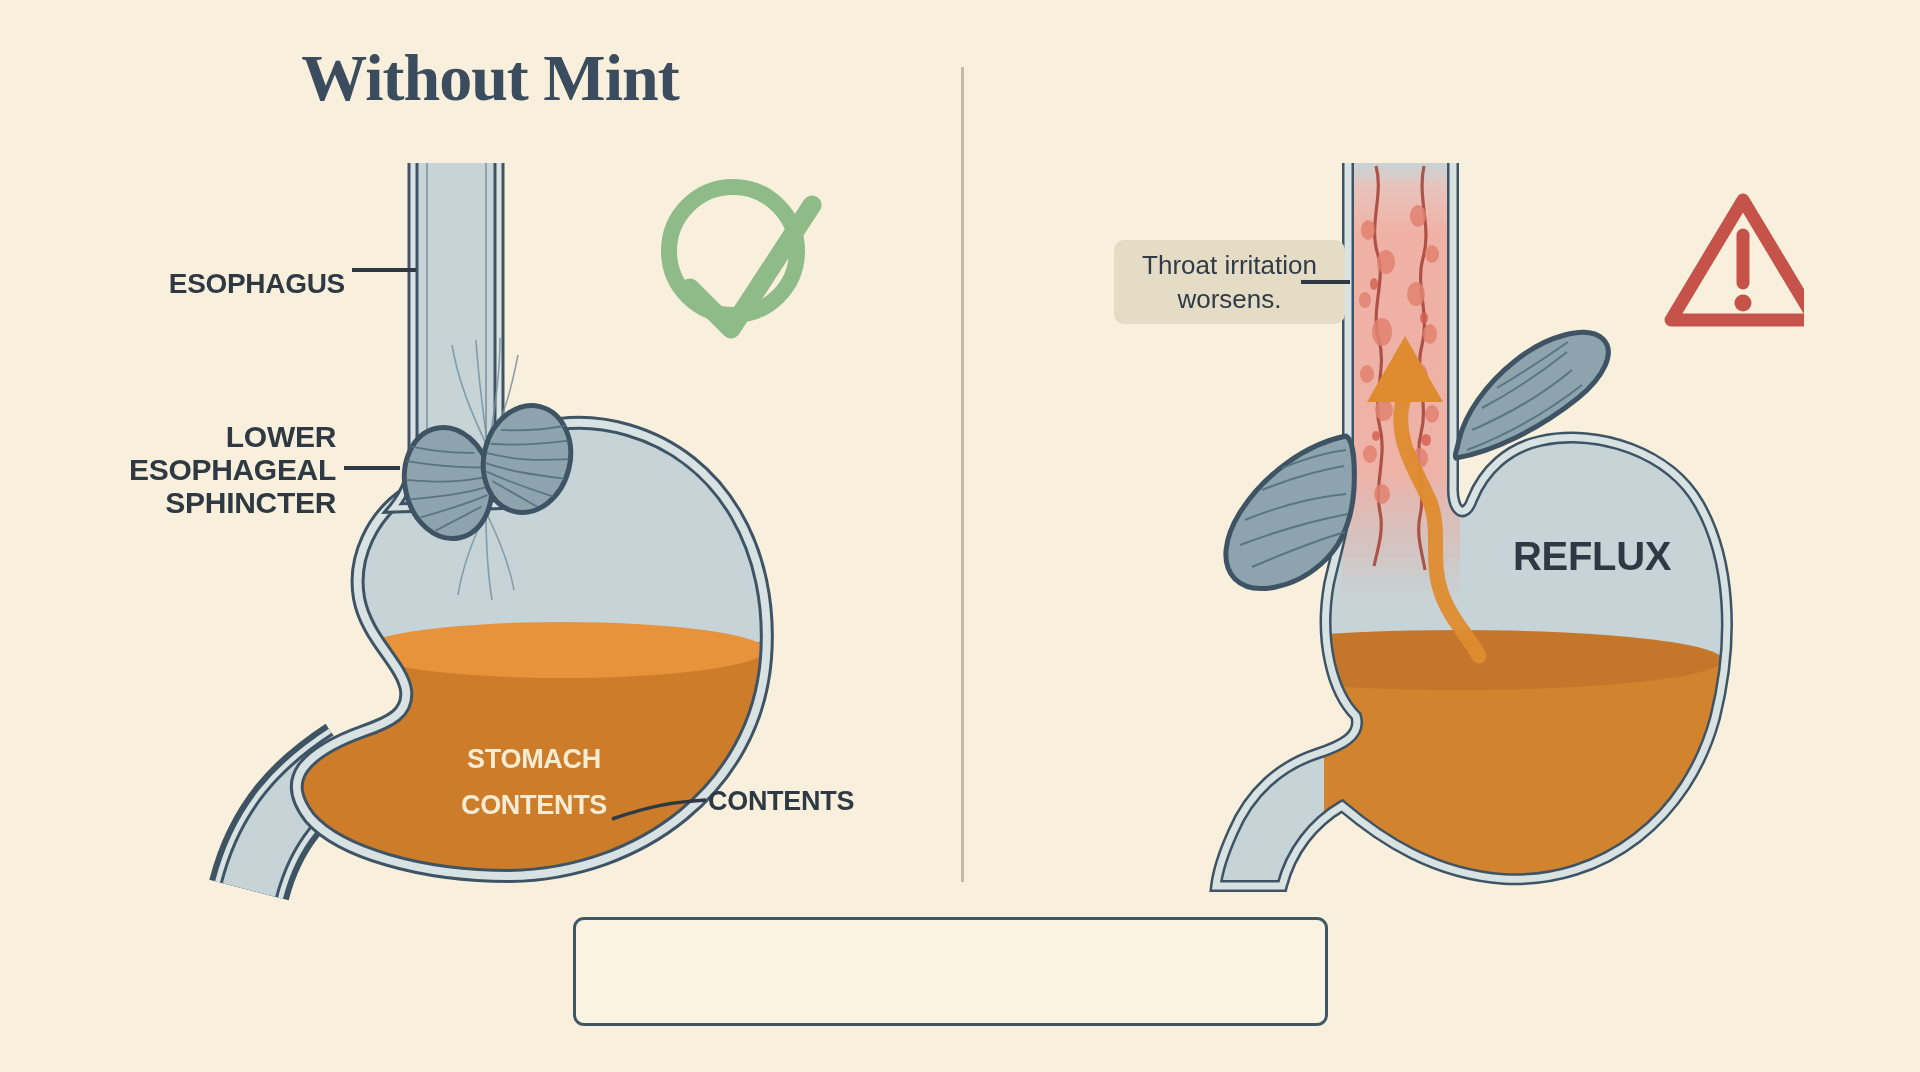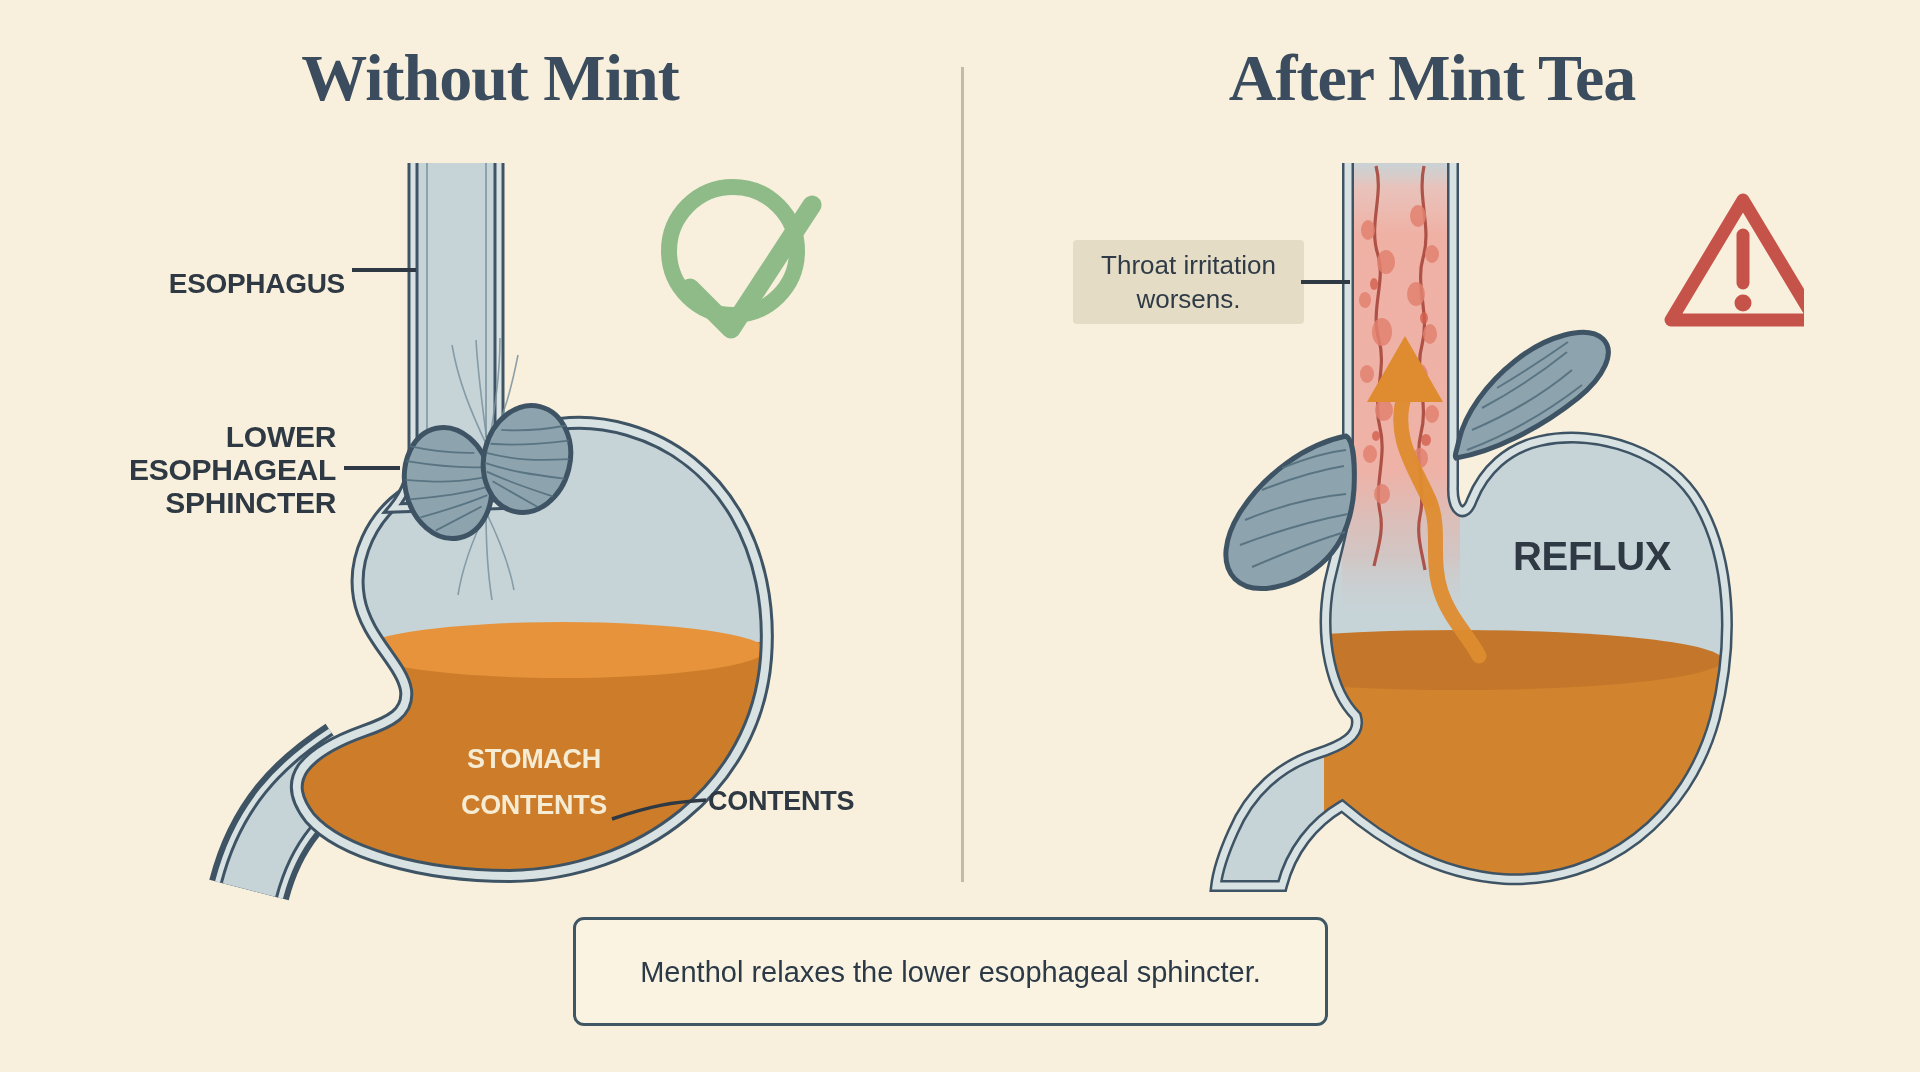--- a/index.html
+++ b/index.html
@@ -4,22 +4,22 @@
 <style>
   html,body{margin:0;padding:0;background:#f8f0dc;}
   #stage{position:relative;width:1804px;height:1072px;background:#f8f0dc;overflow:hidden;
          font-family:"Liberation Sans",sans-serif;}
   .abs{position:absolute;}
   .title{font-family:"Liberation Serif",serif;font-weight:700;font-size:66px;color:#3a4c5d;
          text-align:center;letter-spacing:-1px;white-space:nowrap;}
   .lbl{font-weight:700;color:#2e3944;letter-spacing:-0.3px;}
   .leader{background:#2e3944;height:3.5px;}
   .divider{width:3px;background:#b9b19b;opacity:.85;}
-  .callout{background:#e5dcc6;border-radius:4px;color:#2f3b46;font-size:26px;line-height:34px;
-           text-align:center;display:flex;align-items:center;justify-content:center;padding:6px 10px;box-sizing:border-box;}
+  .callout{background:#e5dcc6;border-radius:10px;color:#2f3b46;font-size:26px;line-height:34px;
+           text-align:center;display:flex;align-items:center;justify-content:center;padding:6px 10px;box-sizing:border-box;margin-left:41px;}
   .caption{background:#faf3e1;border:3.5px solid #3f5665;border-radius:11px;display:flex;
            flex-direction:column;align-items:center;justify-content:center;color:#2c3a47;
            font-size:29px;line-height:40px;text-align:center;}
   svg{position:absolute;top:0;display:block;}
 </style>
 </head>
 <body>
 
 <div id="stage">
 
@@ -218,34 +218,32 @@
 
   <svg class="abs" style="left:1655px;top:180px;" width="180" height="165" viewBox="0 0 180 165">
     <path d="M 88,20 L 160,140 L 16,140 Z" fill="none" stroke="#c5534a" stroke-width="13" stroke-linejoin="round"></path>
     <line x1="88" y1="55" x2="88" y2="103" stroke="#c5534a" stroke-width="13" stroke-linecap="round"></line>
     <circle cx="88" cy="123" r="8.5" fill="#c5534a"></circle>
   </svg>
 
   <div class="abs divider" style="left:961px;top:67px;height:815px;"></div>
 
   <div class="abs title" style="left:90px;top:40px;width:800px;">Without Mint</div>
-  <div class="abs title" style="left:1032px;top:40px;width:800px;">After Mint Tea</div>
 
   <div class="abs lbl" style="left:125px;top:268px;width:220px;text-align:right;font-size:28px;">ESOPHAGUS</div>
   <div class="abs leader" style="left:352px;top:268px;width:64px;"></div>
 
   <div class="abs lbl" style="left:112px;top:420px;width:224px;text-align:right;font-size:30px;line-height:33px;">LOWER ESOPHAGEAL SPHINCTER</div>
   <div class="abs leader" style="left:344px;top:466px;width:56px;"></div>
 
   <div class="abs lbl" style="left:413px;top:736px;width:242px;text-align:center;font-size:27px;line-height:46px;color:#f6ecd4;">STOMACH CONTENTS</div>
 
   <div class="abs lbl" style="left:708px;top:786px;font-size:27px;">CONTENTS</div>
 
   <div class="abs callout" style="left:1073px;top:240px;width:231px;height:84px;">Throat irritation worsens.</div>
   <div class="abs leader" style="left:1301px;top:280px;width:49px;"></div>
 
   <div class="abs lbl" style="left:1513px;top:534px;font-size:40px;">REFLUX</div>
 
   <div class="abs caption" style="left:573px;top:917px;width:749px;height:103px;">
-    <div>Menthol relaxes the lower esophageal sphincter.</div>
   </div>
 
 </div>
 
 </body></html>

